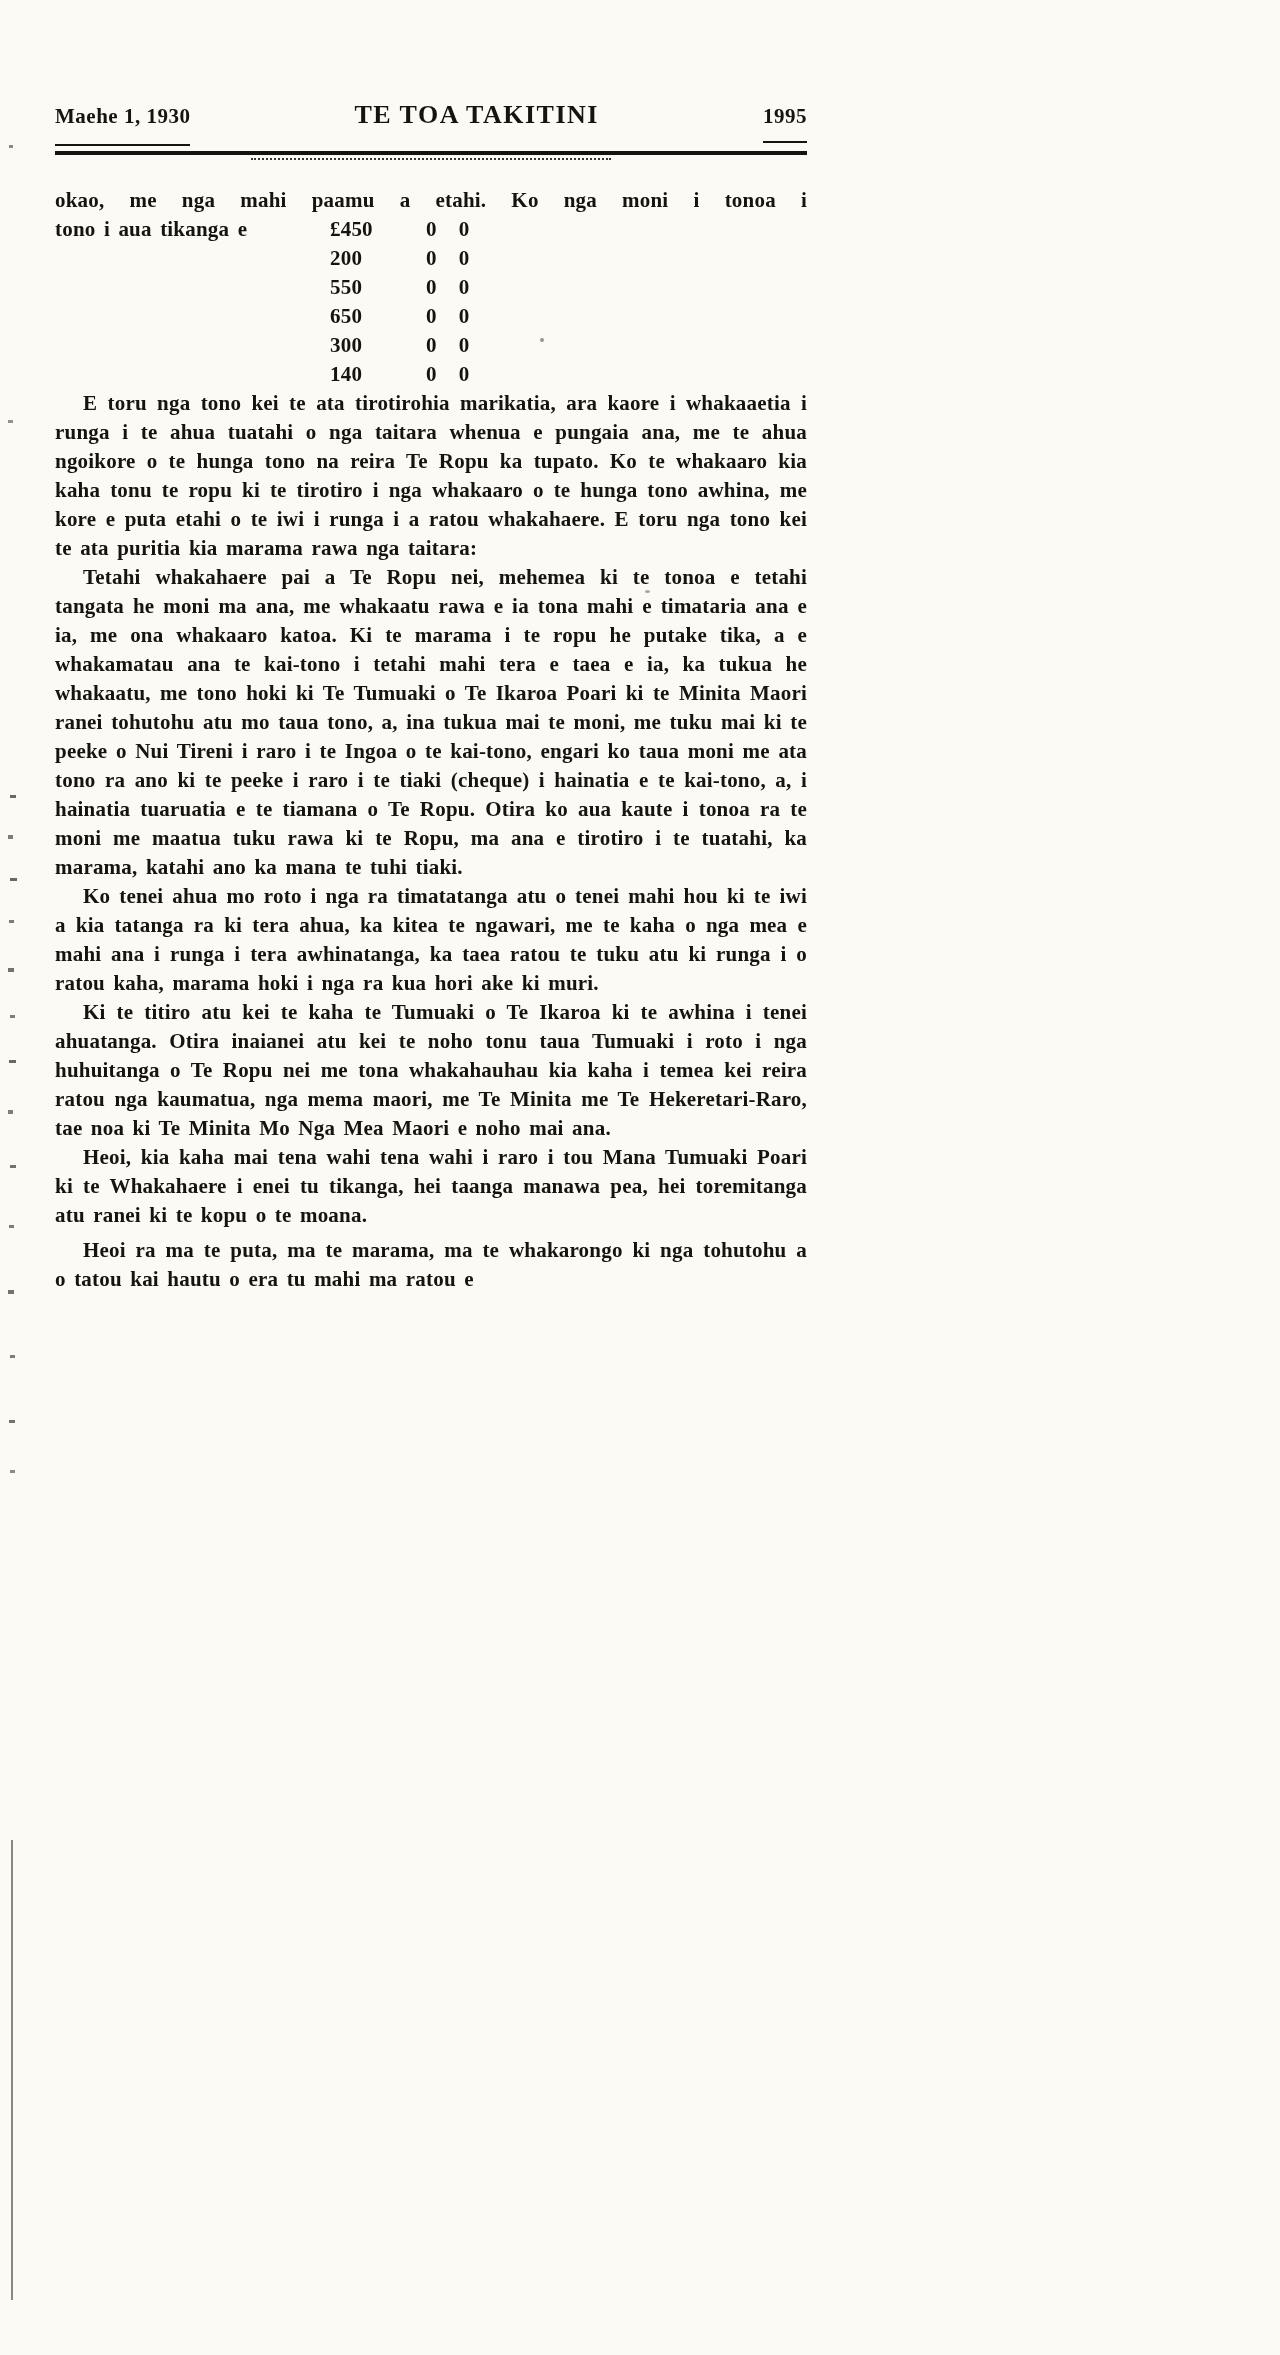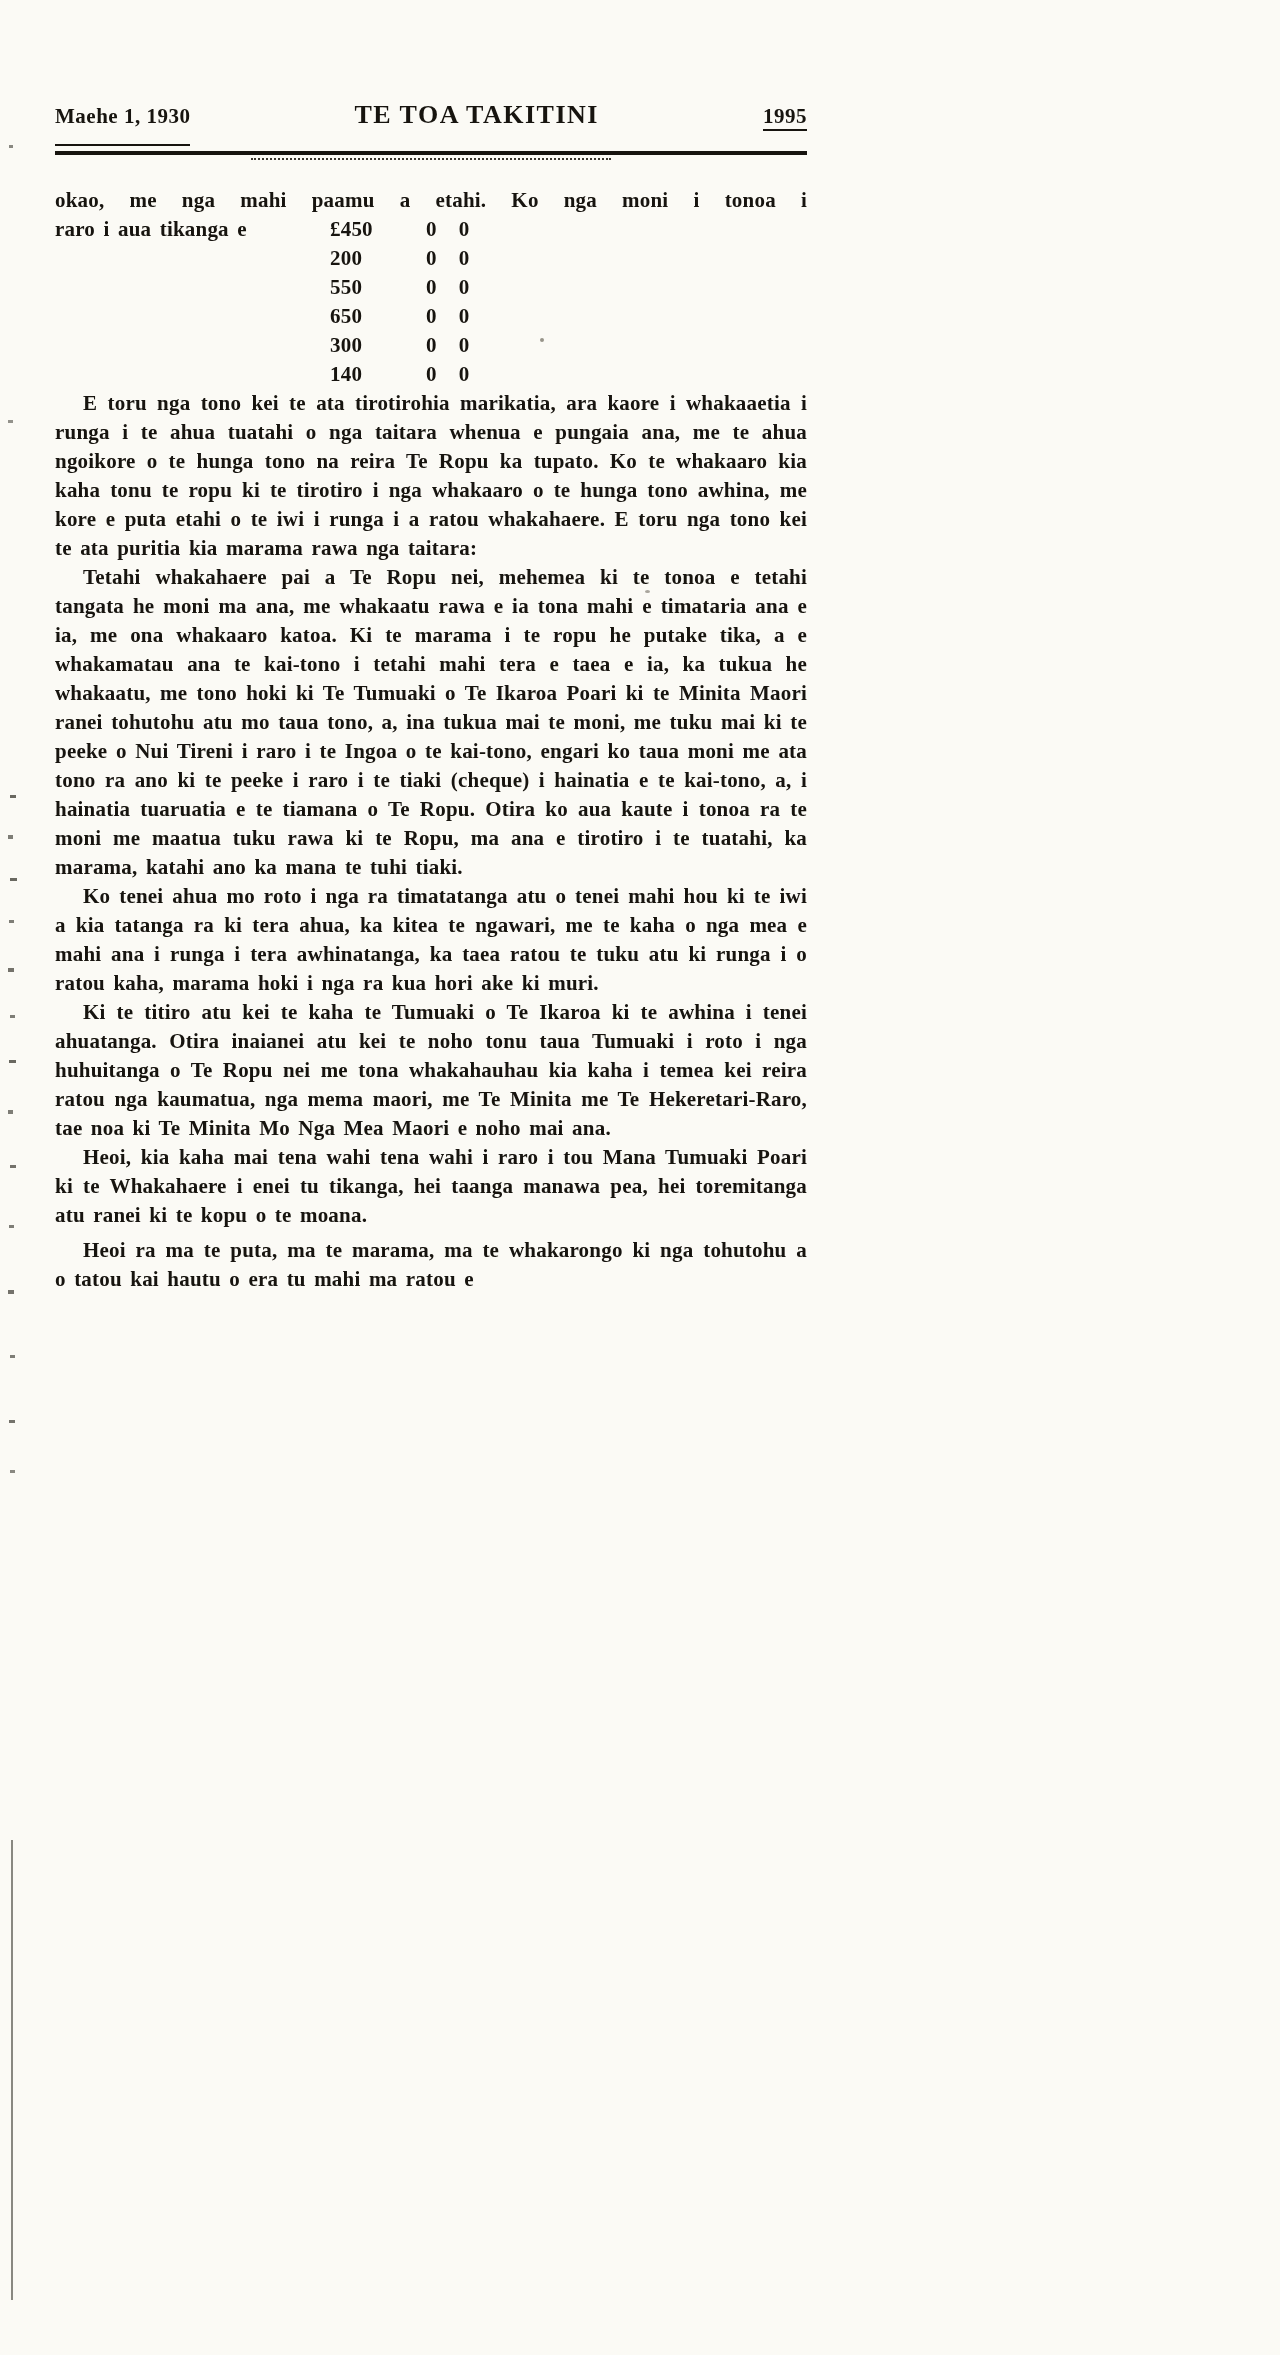--- a/index.html
+++ b/index.html
@@ -22,21 +22,21 @@
   
   .masthead {
     display: flex;
     justify-content: space-between;
     align-items: baseline;
     font-weight: 700;
     font-size: 21px;
   }
   .masthead .date { border-bottom: 2px solid #17140f; padding-bottom: 15px; letter-spacing: .5px; }
   .masthead .title { font-size: 26px; letter-spacing: 1.5px; }
-  .masthead .pageno { letter-spacing: .5px; border-bottom: 2px solid #17140f; padding-bottom: 0; text-align: center; }
+  .masthead .pageno { letter-spacing: .5px; border-bottom: 2px solid #17140f; padding-bottom: 12px; text-align: center; }
   .rule-thick { margin-top: 5px; height: 4px; background: #17140f; }
   .rule-dotted {
     margin: 3px auto 0 auto;
     width: 360px;
     border-top: 2px dotted #3a362e;
   }
   
   .bodytext {
     margin-top: 26px;
     font-size: 21px;
@@ -75,21 +75,21 @@
     <div class="rule-thick"></div>
     <div class="rule-dotted"></div>
 
     <div class="bodytext">
 
       <div class="para">
         <div class="line-full">okao, me nga mahi paamu a etahi. Ko nga moni i tonoa i</div>
         <table class="money m1">
           <tbody>
               <tr>
-            <td class="pre">raro i aua tikanga e</td>
+            <td class="pre">tono i aua tikanga e</td>
             <td class="amt">£450</td>
             <td class="col">0</td>
             <td class="col">0</td>
           </tr>
           <tr>
             <td class="pre"></td>
             <td class="amt">200</td>
             <td class="col">0</td>
             <td class="col">0</td>
           </tr>

